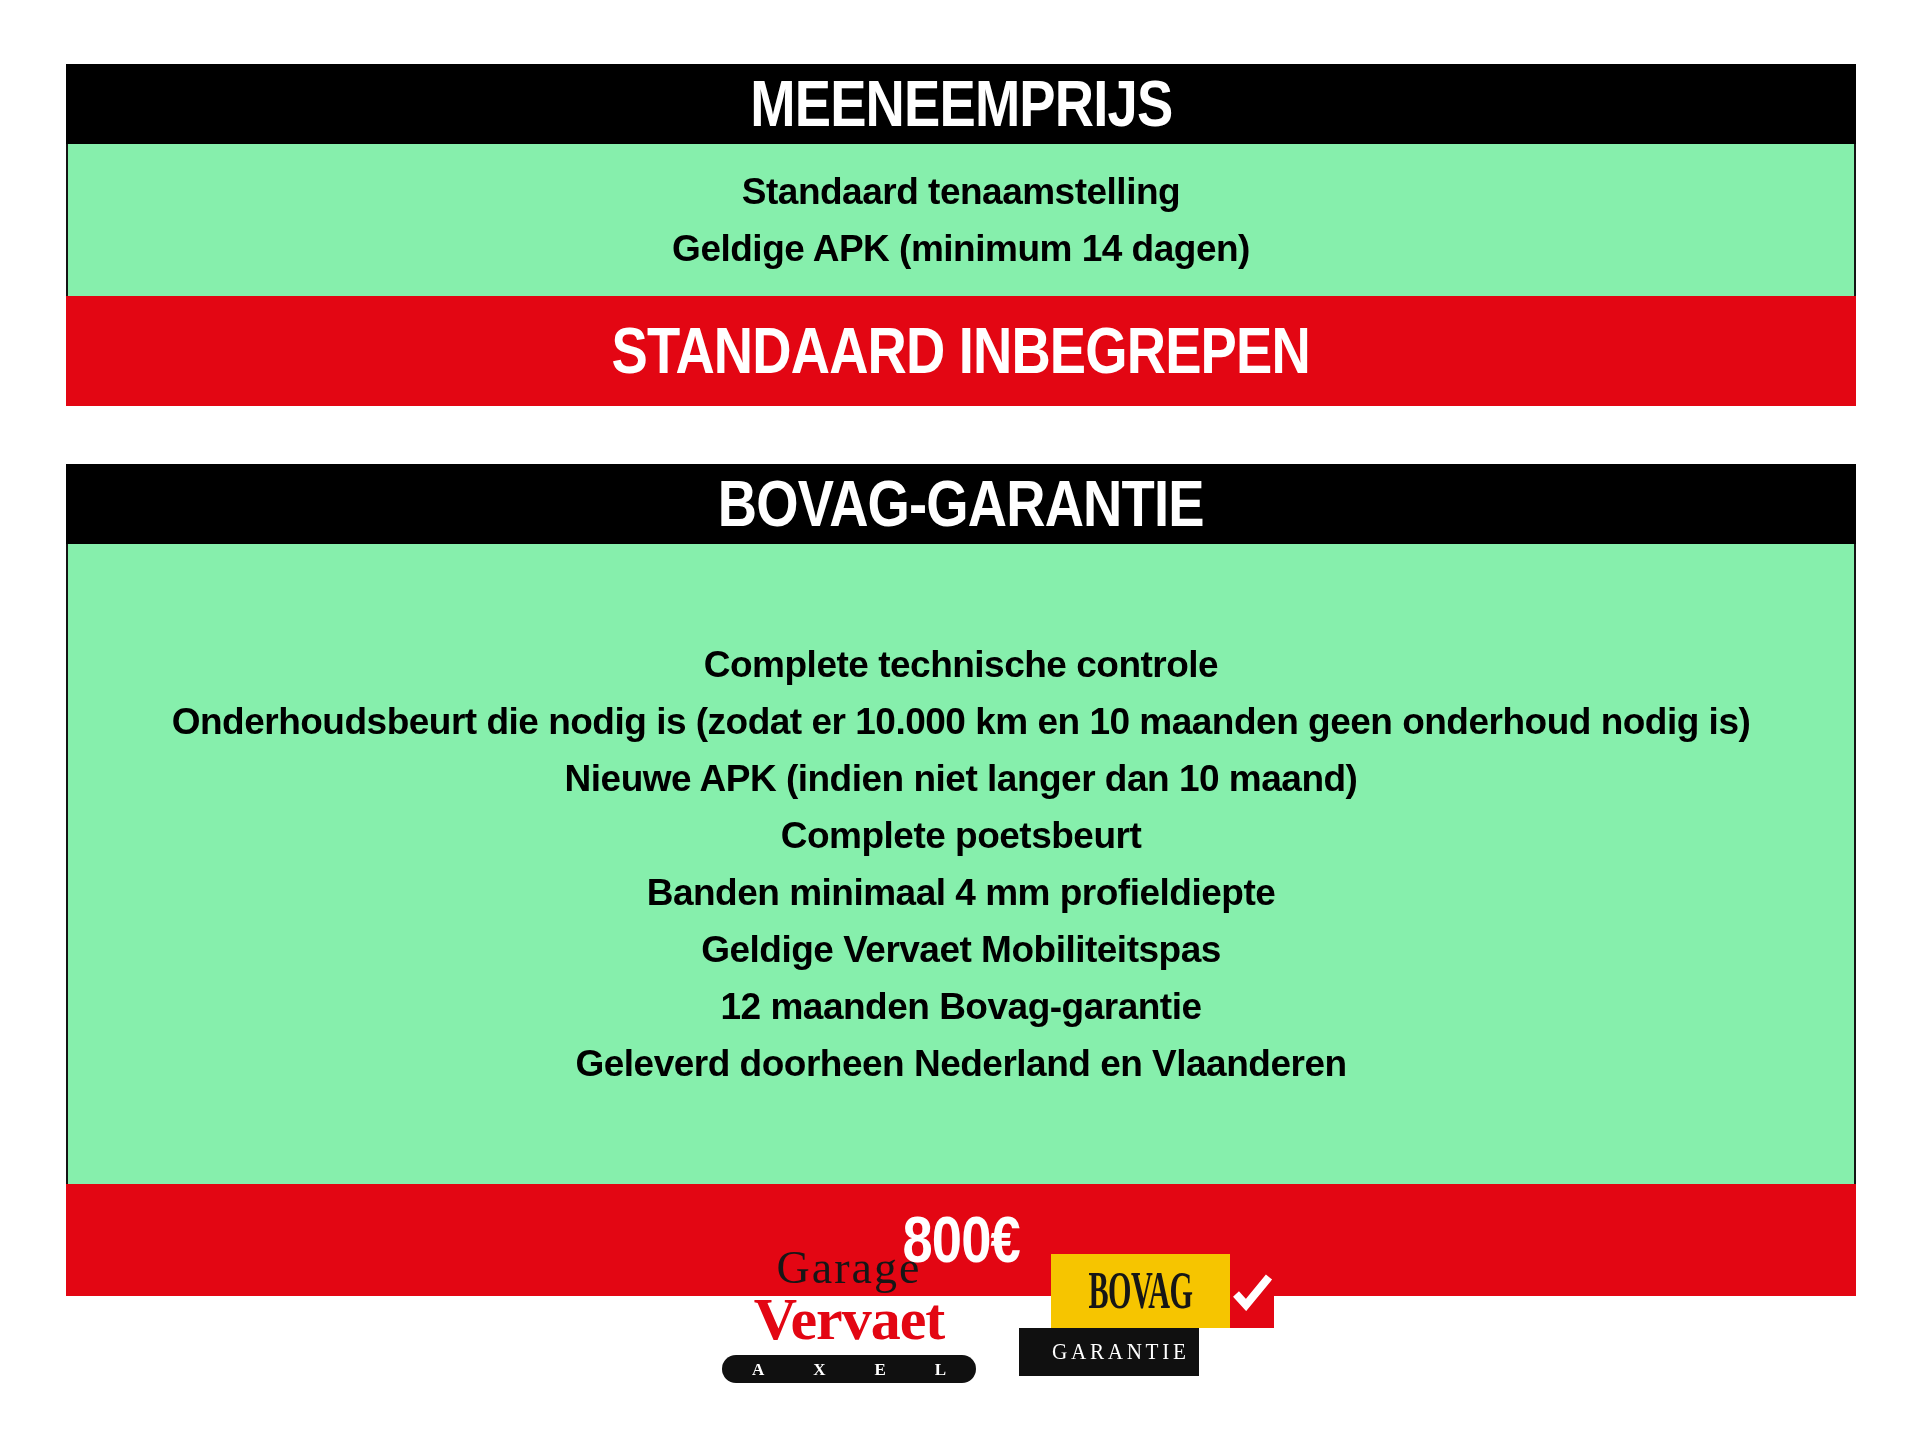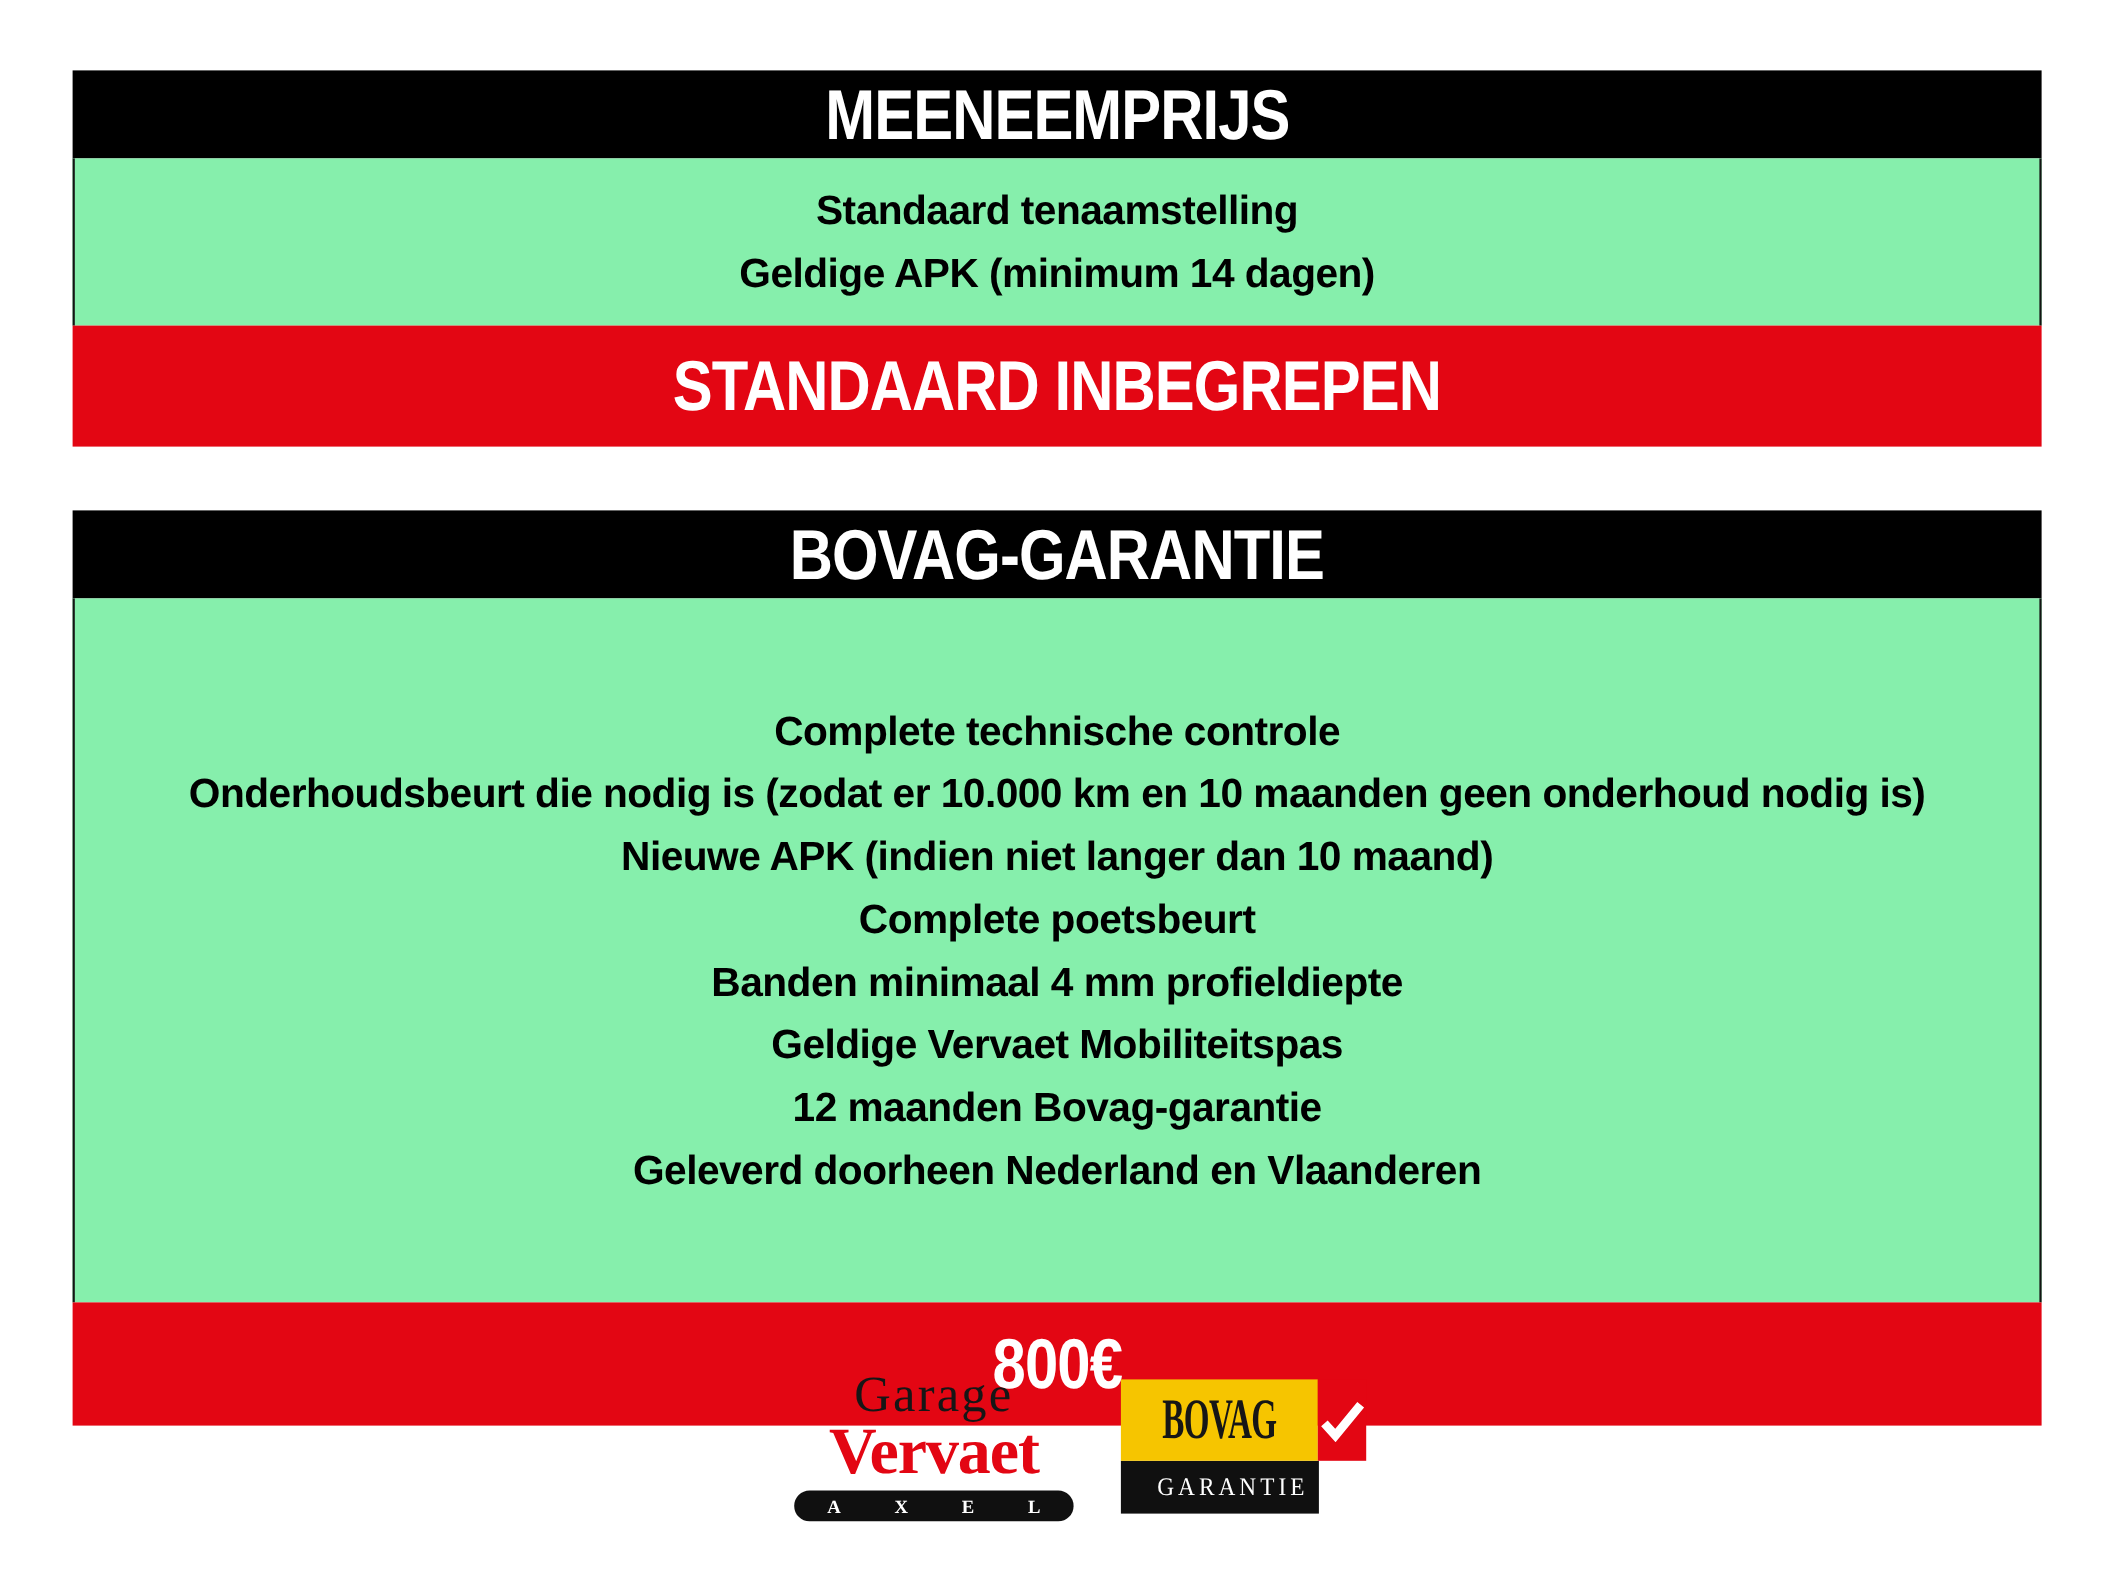--- a/index.html
+++ b/index.html
@@ -39,21 +39,21 @@
   .vv-garage  { font-size:46px; line-height:44px; color:#161616; letter-spacing:2px; }
   .vv-vervaet { font-size:60px; line-height:58px; font-weight:bold; color:var(--red,#e30613);
                 letter-spacing:-1px; }
   .vv-pill { margin-top:7px; width:254px; height:28px; background:#101010; border-radius:15px;
              display:flex; align-items:center; justify-content:space-between; padding:0 30px; }
   .vv-pill span { color:#ffffff; font-size:17px; font-weight:bold; line-height:1; }
 
   .bovag { width:180px; }
   .bovag-top { display:flex; height:74px; }
   .bovag-yellow { flex:1; background:var(--bovag_yellow,#f6c500);
-                  display:flex; align-items:center; justify-content:center; }
+                  display:flex; align-items:center; justify-content:center;margin-left:32px; }
   .bovag-yellow span { font-size:52px; font-weight:bold; color:#161616;
                        transform:scaleX(0.58); letter-spacing:-1px; white-space:nowrap; }
   .bovag-red { width:55px; background:var(--red,#e30613);
                display:flex; align-items:center; justify-content:center; }
   .bovag-bottom { height:48px; background:#101010;
                   display:flex; align-items:center; justify-content:center;padding-left:24px; }
   .bovag-bottom span { color:#ffffff; font-size:23px; letter-spacing:4px;
                        transform:scaleX(0.92); white-space:nowrap; }
 </style>
 </head>

